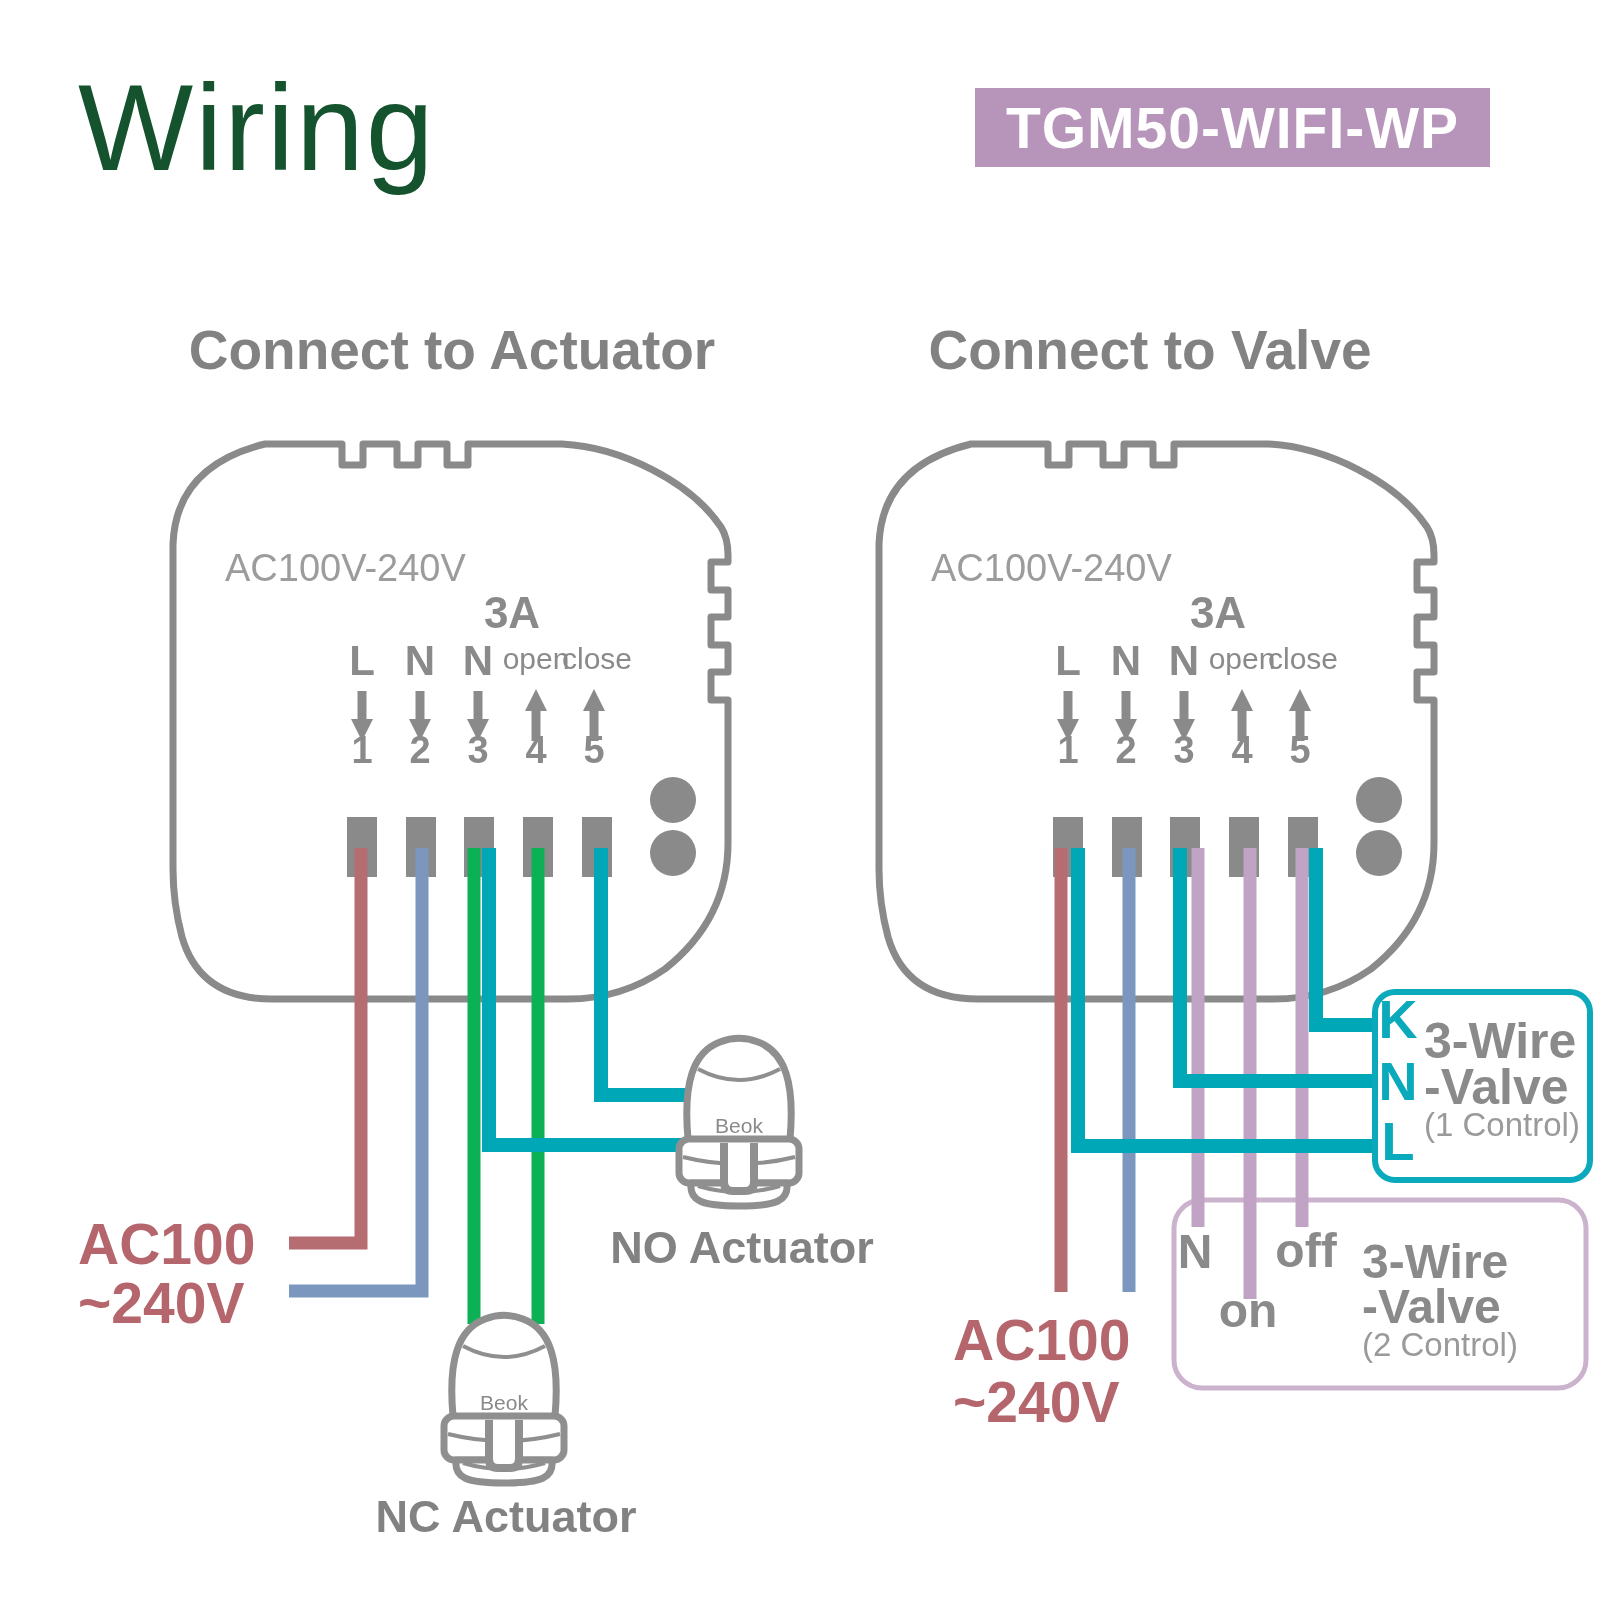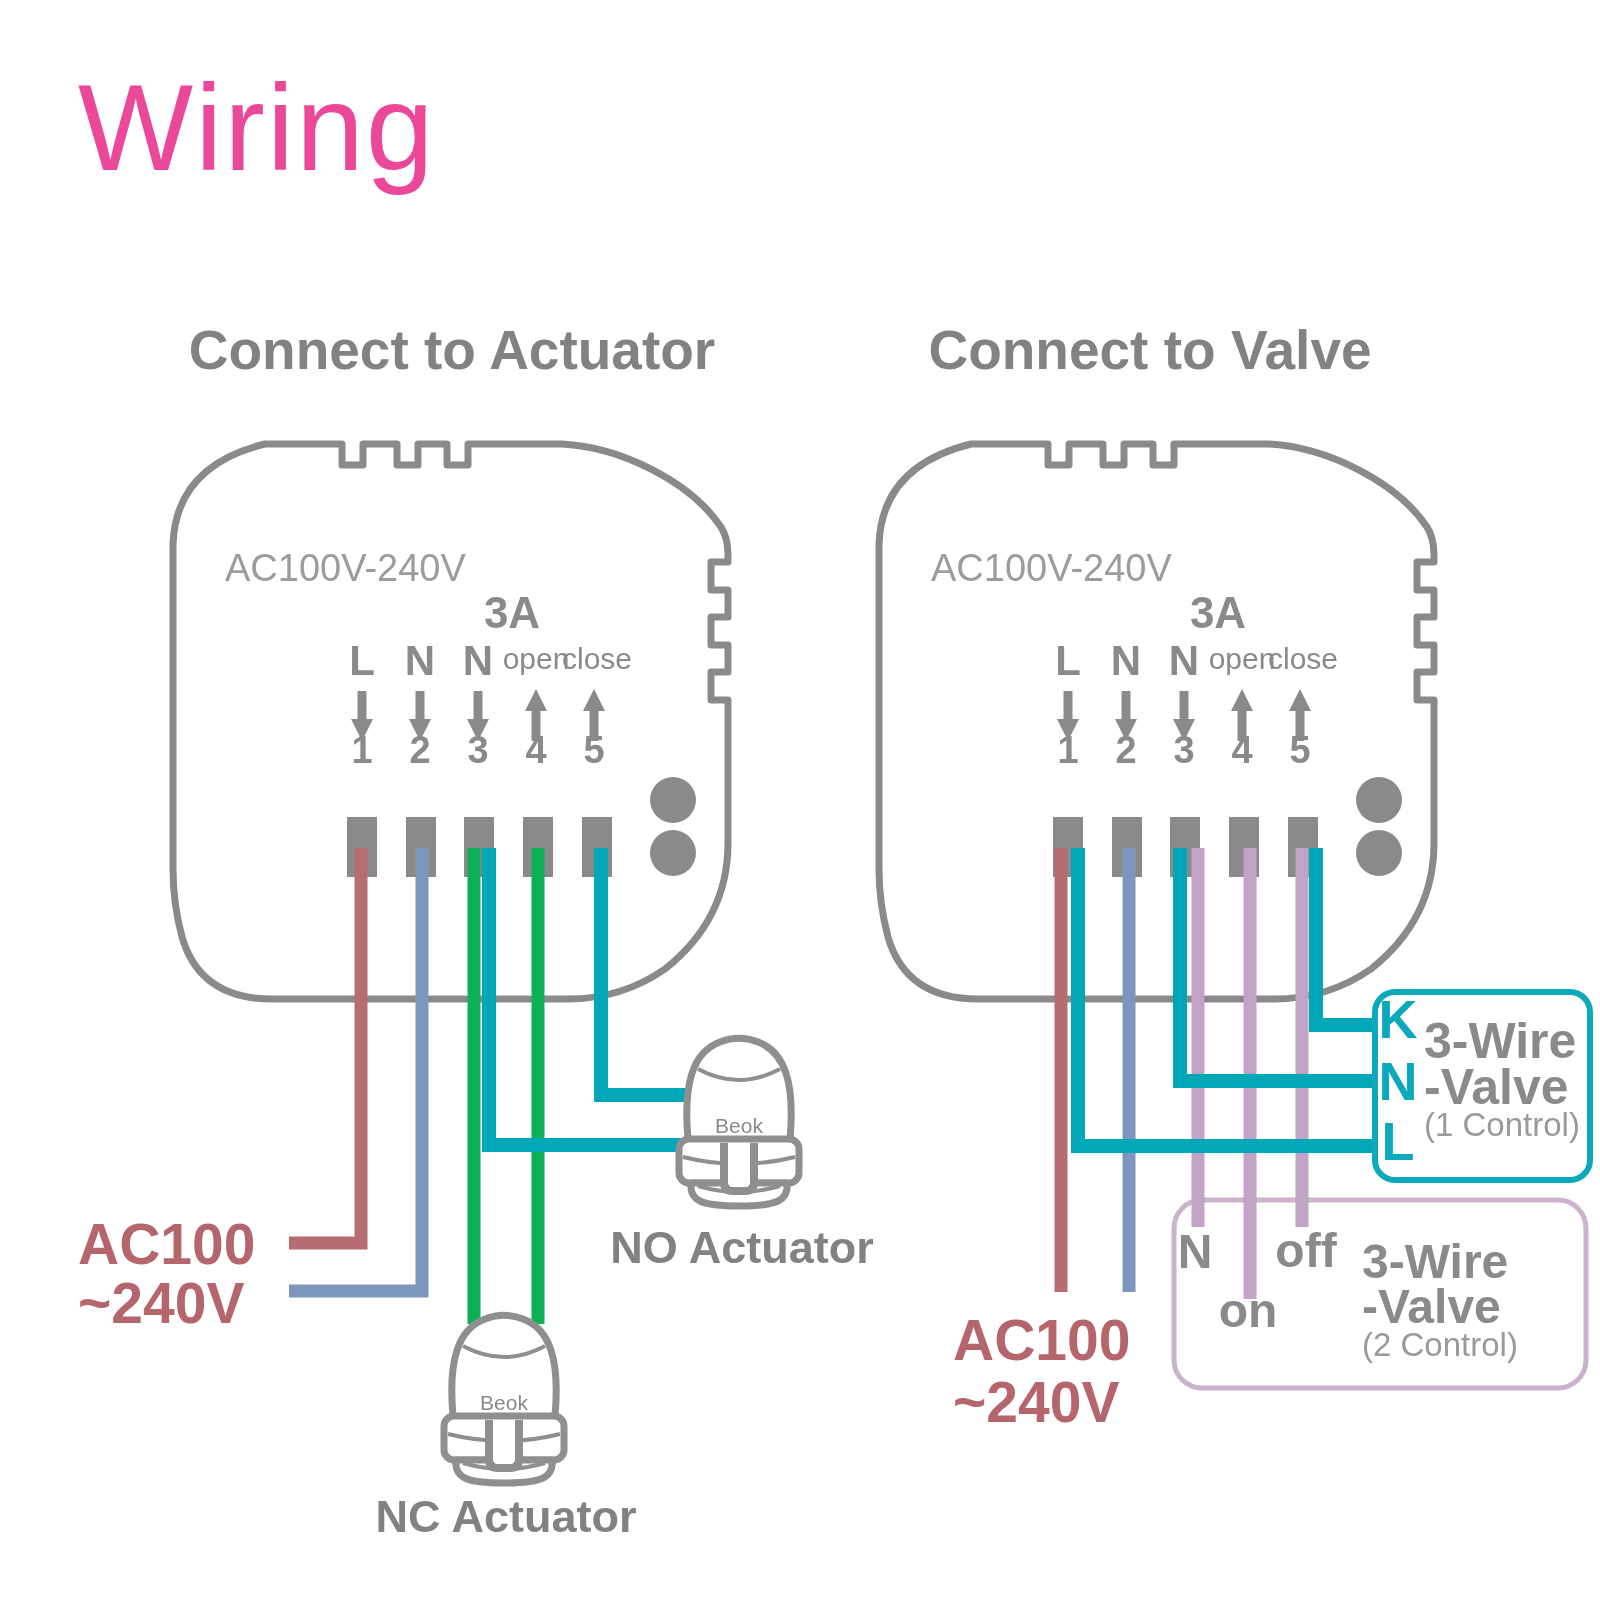--- a/index.html
+++ b/index.html
@@ -2,21 +2,21 @@
 <html><head>
 <meta charset="utf-8">
 <style>
   html,body { margin:0; padding:0; background:#ffffff; }
   #stage {
     position:relative; width:1600px; height:1600px; background:#ffffff;
     font-family:"Liberation Sans", sans-serif; overflow:hidden;
   }
   #page-title {
     position:absolute; left:78px; top:58px;
-    font-size:122px; font-weight:300; color:#ec4899; letter-spacing:2px;
+    font-size:122px; font-weight:300; color:#14532d; letter-spacing:2px;
   }
   #model-badge {
     position:absolute; left:975px; top:88px; width:515px; height:79px;
     background:#b795ba; color:#ffffff; font-size:57px; font-weight:bold;
     text-align:center; line-height:80px; letter-spacing:1px;
   }
   svg text { font-family:"Liberation Sans", sans-serif; }
   .f-volt { font-size:38px; fill:#9c9c9c; }
   .f-amp { font-size:44px; font-weight:bold; fill:#8a8a8a; text-anchor:middle; }
   .f-term { font-size:42px; font-weight:bold; fill:#8a8a8a; text-anchor:middle; }
@@ -47,20 +47,21 @@
   .act-fill { fill:#ffffff; stroke:#8f8f8f; stroke-width:7; stroke-linejoin:round; }
   .act-line { fill:none; stroke:#8f8f8f; stroke-width:4; }
   .act-clip { fill:#ffffff; stroke:#8f8f8f; stroke-width:8; stroke-linejoin:round; }
 </style>
 </head>
 <body>
 
 <div id="stage">
 
   <div id="page-title">Wiring</div>
+  <div id="model-badge">TGM50-WIFI-WP</div>
 
   <svg width="1600" height="1600" viewBox="0 0 1600 1600">
 
     <text class="f-heading" x="452" y="369">Connect to Actuator</text>
     <text class="f-heading" x="1150" y="369">Connect to Valve</text>
 
     <g transform="translate(170,441)">
       <path class="outline" d="M 3 103 Q 6 25 95 3 L 172 3 V 24 H 193 V 3 L 227 3 V 24 H 248 V 3 L 277 3 V 24 H 298 V 3 L 392 3 C 450 6 520 40 551 86 Q 558 97 558 114 V 121 H 541 V 149 H 558 V 176 H 541 V 204 H 558 V 231 H 541 V 259 H 558 V 402 Q 558 478 495 528 Q 452 558 398 558 L 102 558 Q 30 558 12 496 Q 3 462 3 428 Z"></path>
       <text class="f-volt" x="55" y="140">AC100V-240V</text>
       <text class="f-amp" x="342" y="187">3A</text>

